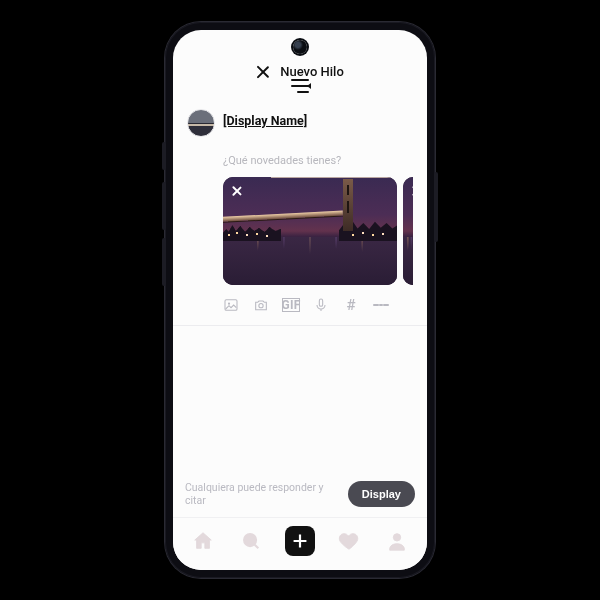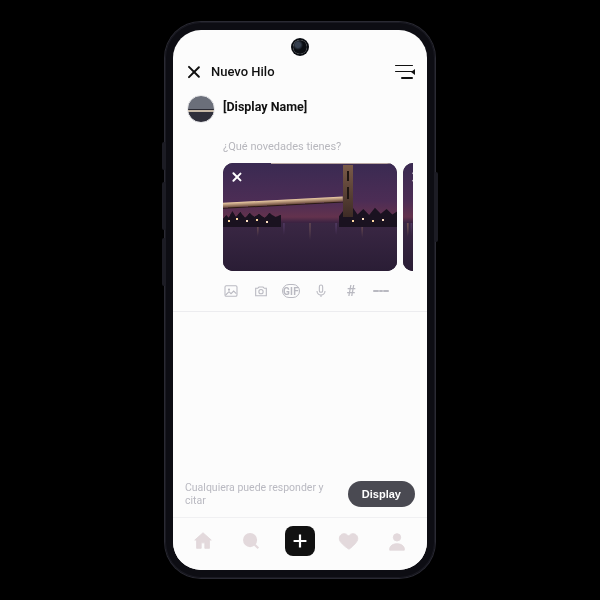--- a/index.html
+++ b/index.html
@@ -32,22 +32,23 @@
     position: relative;
   }
   .camera {
     position: absolute; top: 10px; left: 50%; transform: translateX(-50%);
     width: 14px; height: 14px; border-radius: 50%;
     background: radial-gradient(circle at 35% 35%, #36404f 0 20%, #0a0d12 40% 100%);
     box-shadow: 0 0 0 2px #0a0d12;
     z-index: 10;
   }
   .topbar {
-    display: flex; align-items: center; justify-content: space-between;
+    display: flex; align-items: center; 
     padding: 34px 14px 10px 14px;
+    flex-direction: column;
   }
   .topbar-left { display:flex; align-items:center; gap:10px; }
   .close-icon { width:14px; height:14px; position:relative; cursor:pointer; }
   .close-icon::before, .close-icon::after {
     content:""; position:absolute; left:6px; top:-1px; width:1.6px; height:16px; background:#111; border-radius:1px;
   }
   .close-icon::before { transform: rotate(45deg); }
   .close-icon::after  { transform: rotate(-45deg); }
   .title { font-size:13px; font-weight:500; color:#111; }
   .sort-icon { width:18px; height:14px; display:flex; flex-direction:column; justify-content:space-between; align-items:flex-end; cursor:pointer; position:relative;}
@@ -58,21 +59,21 @@
   .sort-icon::after{ content:""; position:absolute; right:-2px; top:4px; width:0;height:0;
     border-top:3px solid transparent;border-bottom:3px solid transparent;border-right:4px solid #111;}
   
   .composer { display:flex; padding: 6px 14px 0 14px; gap:8px; }
   .avatar {
     width:28px; height:28px; border-radius:50%; flex-shrink:0;
     background: linear-gradient(180deg,#6b6f7a 0 50%, #2a2a33 50% 55%, #c7b9a7 55% 60%, #2f2f3a 60% 100%);
     border:1px solid #e5e5e8;
   }
   .composer-body { flex:1; min-width:0; display:flex; flex-direction:column; }
-  .display-name { font-size:12.5px; font-weight:700; color:#111; padding-top:4px; }
+  .display-name { font-size:12.5px; font-weight:700; color:#111; padding-top:4px;text-decoration:underline; }
   .placeholder { font-size:11px; color:#b7b7bd; margin-top:26px; }
   
   .gallery {
     margin-top:10px; display:flex; gap:6px; overflow:hidden;
   }
   .thumb {
     position:relative; width:174px; height:108px; border-radius:10px; overflow:hidden; flex-shrink:0;
     background:#2a1a35;
   }
   .thumb2 { width:24px; }
@@ -148,21 +149,21 @@
   }
   .thumb-x::before{ transform:rotate(45deg);} .thumb-x::after{ transform:rotate(-45deg);}
   .thumb2 .thumb-x { left:auto; right:2px; }
   
   .toolbar {
     display:flex; gap:14px; padding:12px 0 12px 0; align-items:center;
     color:#b9b9c1;
   }
   .toolbar .ico { width:16px; height:16px; display:flex; align-items:center; justify-content:center; cursor:pointer;}
   .toolbar svg { width:16px; height:16px; stroke:#b9b9c1; fill:none; stroke-width:1.6; }
-  .gif-box { border:1.4px solid #b9b9c1; border-radius:7px; font-size:10px; font-weight:700; color:#b9b9c1;
+  .gif-box { border:1.4px solid #b9b9c1; border-radius:0; font-size:12px; font-weight:700; color:#b9b9c1;
     width:18px;height:14px; display:flex;align-items:center;justify-content:center; letter-spacing:.3px;}
   .hash { font-size:15px; color:#b9b9c1; font-weight:500;}
   .lines-ico span{ display:block; height:1.6px; background:#b9b9c1; border-radius:1px; margin:2px 0;}
   .lines-ico span:nth-child(1){width:14px;} .lines-ico span:nth-child(2){width:10px;} .lines-ico span:nth-child(3){width:14px;}
   
   .divider { height:1px; background:#ececef; margin: 0 -14px 0 -50px; }
   .spacer { flex:1; }
   
   .footer {
     display:flex; align-items:center; justify-content:space-between;

